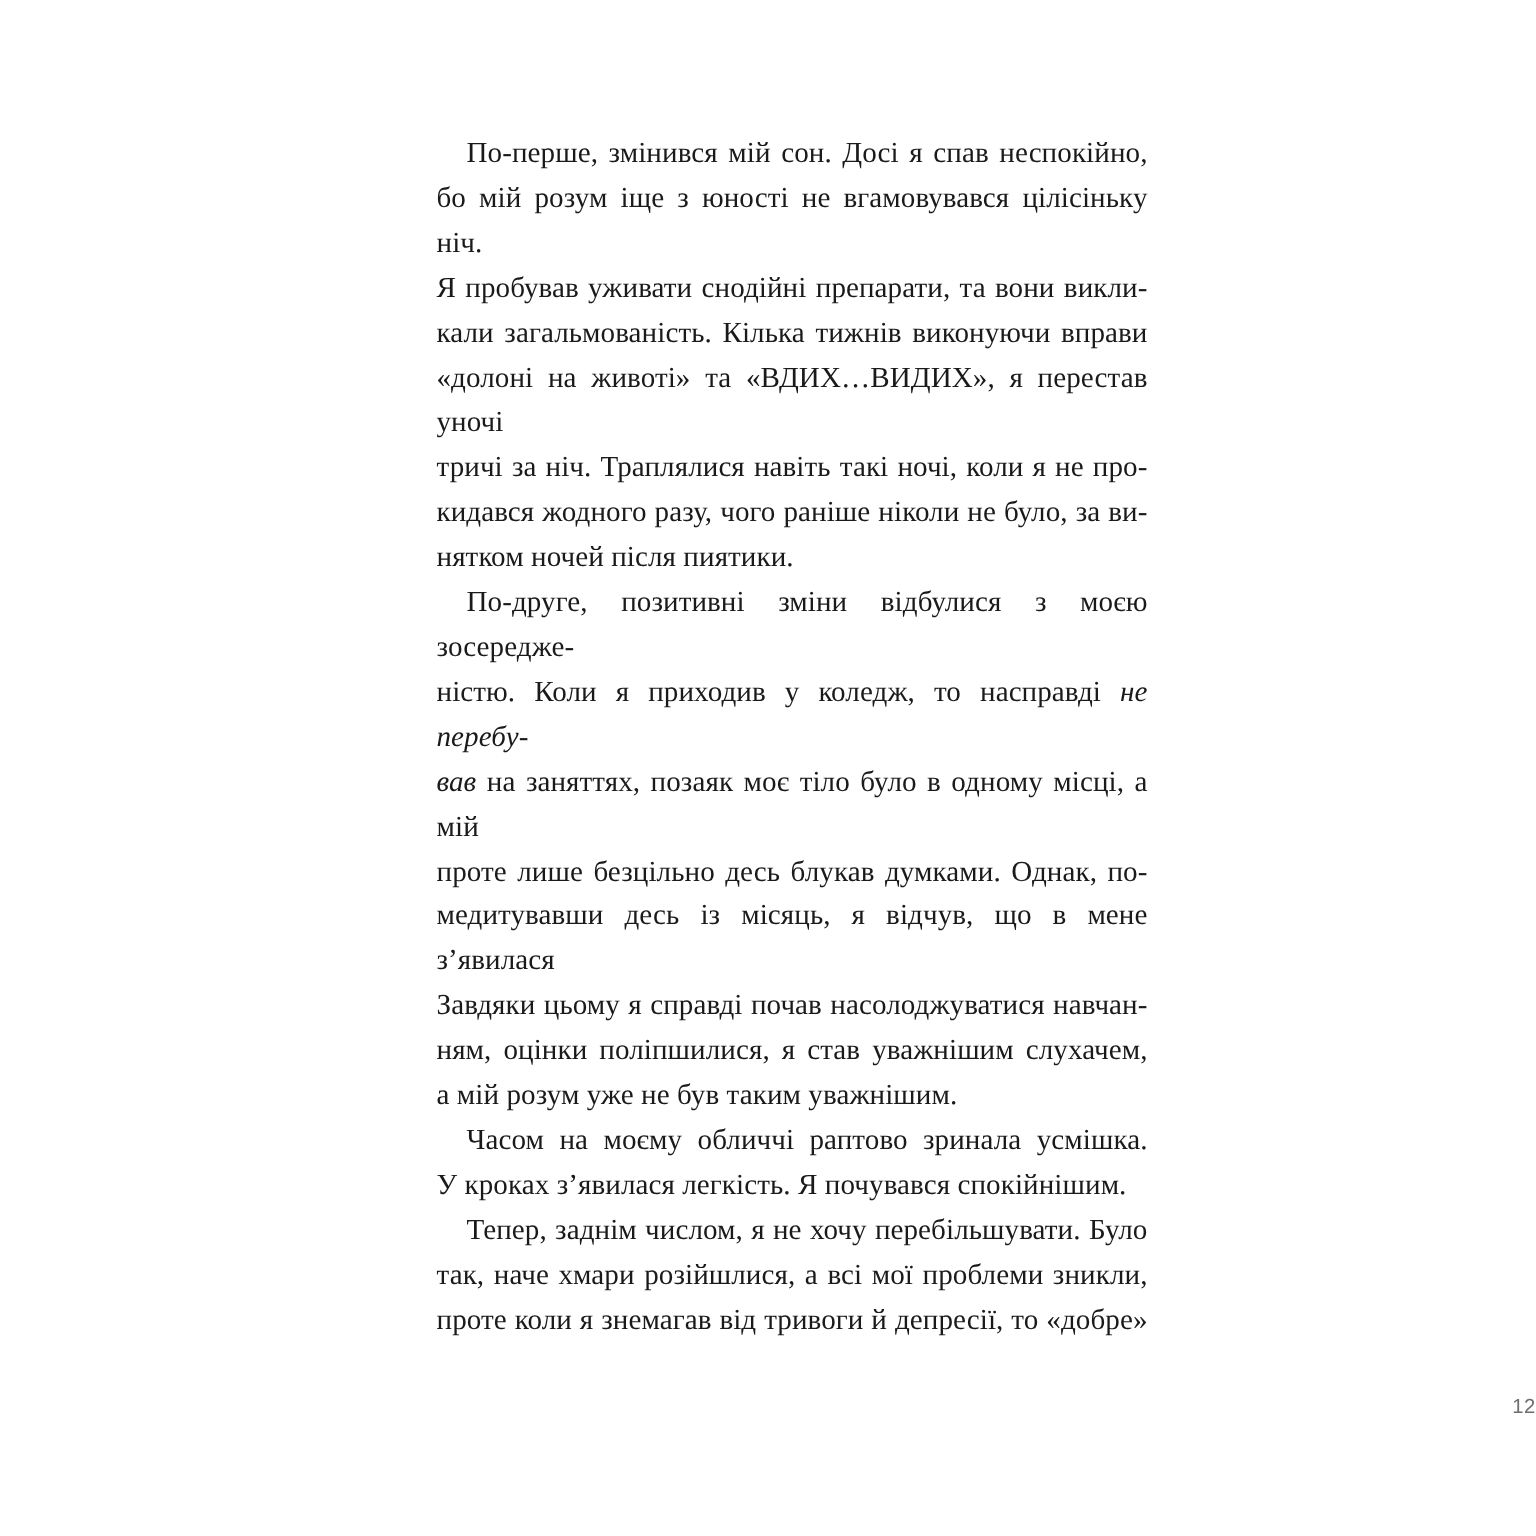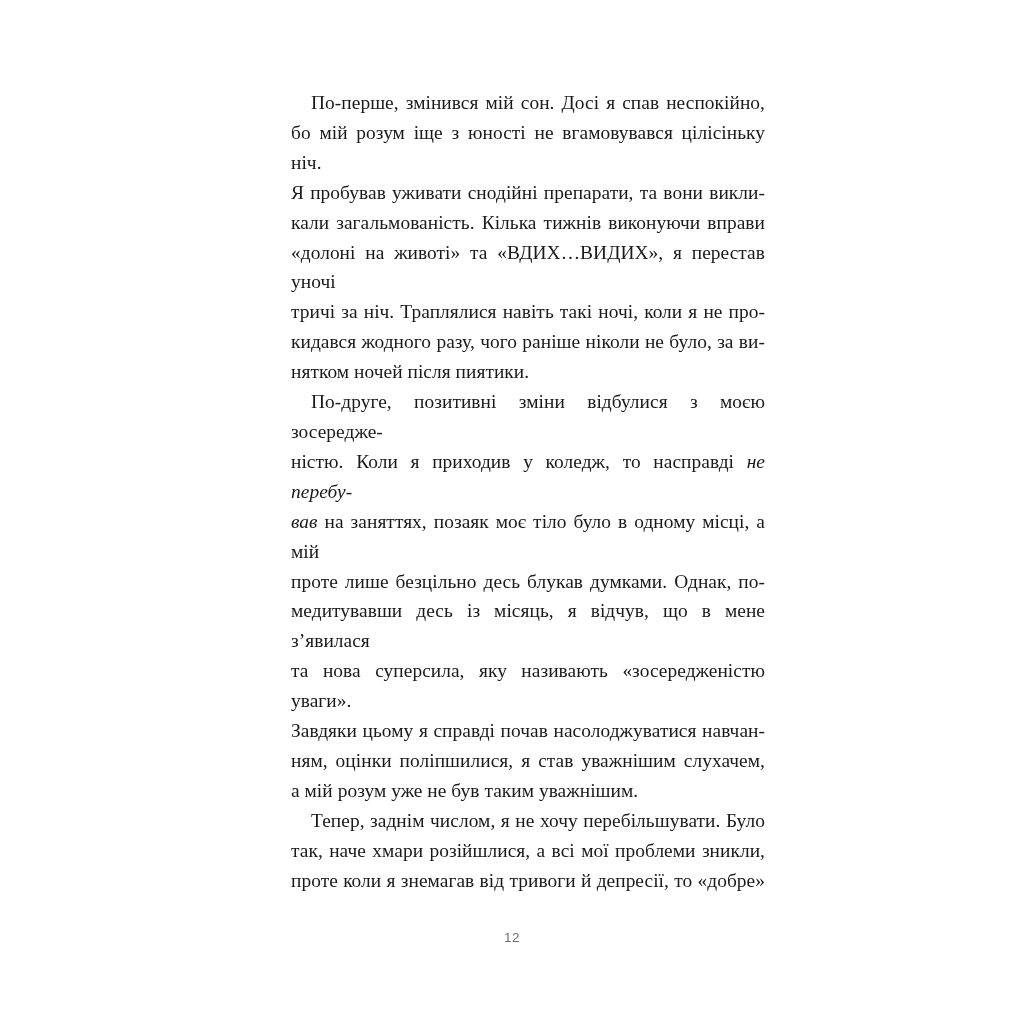--- a/index.html
+++ b/index.html
@@ -50,21 +50,21 @@
     width: 20px;
   }
   .it {
     font-style: italic;
   }
   .folio {
     position: absolute;
     left: 0;
     top: 930px;
     width: 1024px;
-    text-align: center;
+    text-align: right;
     font-family: "Liberation Sans", "DejaVu Sans", sans-serif;
     font-size: 13.5px;
     color: #6e6e6e;
     letter-spacing: 0.4px;
   }
 </style>
 </head>
 <body>
 
 <div class="page">
@@ -81,26 +81,29 @@
       <span class="line j"><span>кидався жодного разу, чого раніше ніколи не було, за ви-</span></span>
       <span class="line"><span>нятком ночей після пиятики.</span></span>
     </p>
 
     <p class="para">
       <span class="line j"><span class="indent-space"></span><span>По-друге, позитивні зміни відбулися з моєю зосередже-</span></span>
       <span class="line j"><span>ністю. Коли я приходив у коледж, то насправді </span><span class="it">не перебу-</span></span>
       <span class="line j"><span class="it">вав</span><span> на заняттях, позаяк моє тіло було в одному місці, а мій</span></span>
       <span class="line j"><span>проте лише безцільно десь блукав думками. Однак, по-</span></span>
       <span class="line j"><span>медитувавши десь із місяць, я відчув, що в мене з’явилася</span></span>
-      <span class="line j"><span>та нова суперсила, яку називають «зосередженістю уваги».</span></span>
       <span class="line j"><span>Завдяки цьому я справді почав насолоджуватися навчан-</span></span>
       <span class="line j"><span>ням, оцінки поліпшилися, я став уважнішим слухачем,</span></span>
       <span class="line"><span>а мій розум уже не був таким уважнішим.</span></span>
     </p>
 
+    <p class="para">
+      <span class="line j"><span class="indent-space"></span><span>Часом на моєму обличчі раптово зринала усмішка.</span></span>
+      <span class="line"><span>У кроках з’явилася легкість. Я почувався спокійнішим.</span></span>
+    </p>
 
     <p class="para">
       <span class="line j"><span class="indent-space"></span><span>Тепер, заднім числом, я не хочу перебільшувати. Було</span></span>
       <span class="line j"><span>так, наче хмари розійшлися, а всі мої проблеми зникли,</span></span>
       <span class="line j"><span>проте коли я знемагав від тривоги й депресії, то «добре»</span></span>
 
     </p>
 
   </div>
 

